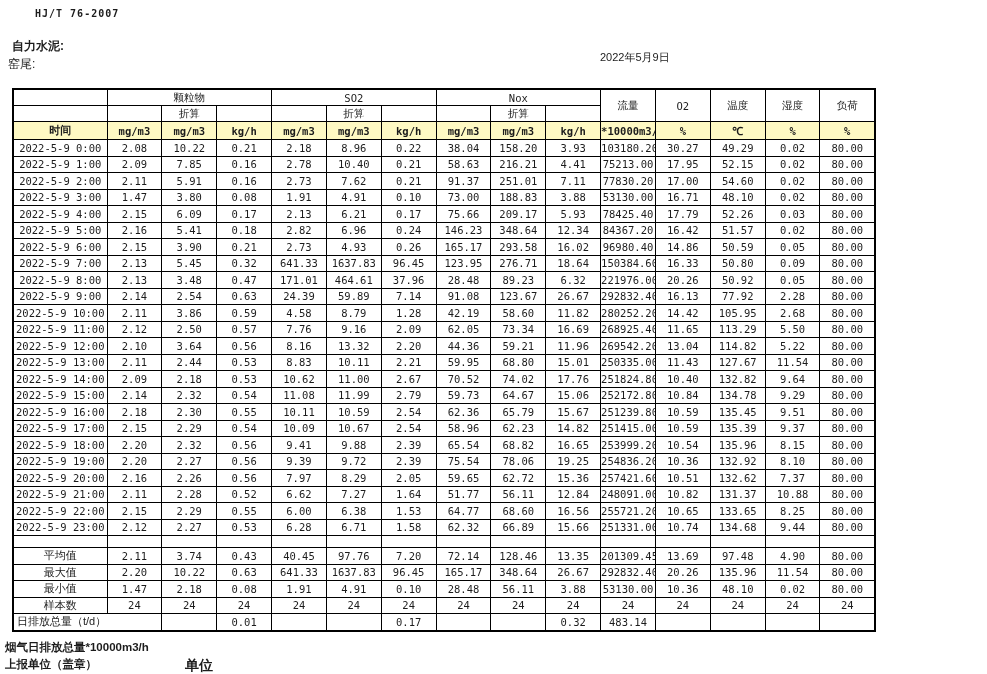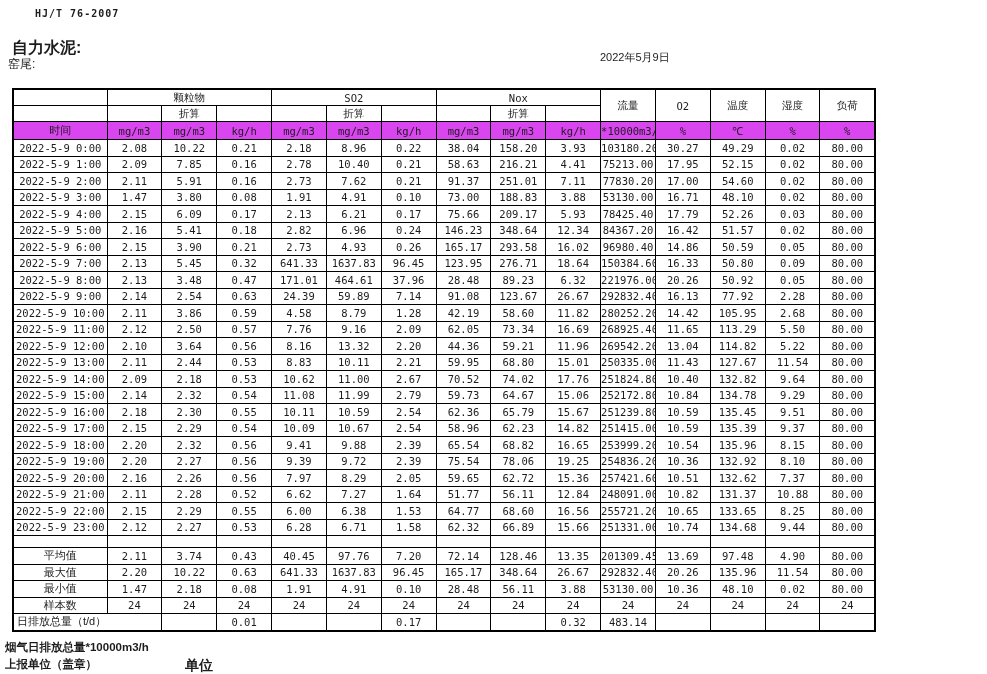--- a/index.html
+++ b/index.html
@@ -2,30 +2,30 @@
 <html><head>
 <meta charset="utf-8">
 <style>
   html,body{margin:0;padding:0;background:#fff;}
   .page{position:relative;width:987px;height:674px;background:#ffffff;
         font-family:"Liberation Sans",sans-serif;color:#1c1c1c;overflow:hidden;}
   .std-code{position:absolute;left:35px;top:8px;font-size:10px;font-weight:bold;
             font-family:"DejaVu Sans Mono",monospace;letter-spacing:1px;}
   .doc-title{position:absolute;left:0;top:22px;width:100%;text-align:center;
              font-size:15px;font-weight:bold;letter-spacing:1px;}
-  .company{position:absolute;left:12px;top:38px;font-size:16px;font-weight:bold;}
+  .company{position:absolute;left:12px;top:38px;font-size:12px;font-weight:bold;}
   .site{position:absolute;left:8px;top:56px;font-size:12px;font-weight:normal;}
   .report-date{position:absolute;left:600px;top:50px;font-size:11px;}
   table.report{position:absolute;left:12px;top:88px;width:864px;
                border-collapse:collapse;table-layout:fixed;border:2px solid #000;}
   table.report td{border:1px solid #000;text-align:center;padding:0;
                   font-size:10.5px;font-family:"DejaVu Sans Mono",monospace;
                   color:#1c1c1c;overflow:hidden;white-space:nowrap;}
   .h1 td,.h2 td{height:15px;font-family:"Liberation Sans",sans-serif;font-size:11px;}
-  .green-row td{background:#d946ef;height:17px;font-size:10.5px;}
+  .green-row td{background:#fef9c3;height:17px;font-size:10.5px;font-weight:bold;}
   .green-row td.cjk{font-family:"Liberation Sans",sans-serif;font-size:11px;}
   .data-row td{height:15.5px;}
   .spacer-row td{height:11px;}
   .summary-row td{height:15.5px;}
   .summary-row td.label-cell{font-family:"Liberation Sans",sans-serif;font-size:11px;}
   .total-row td{height:15.5px;}
   .total-row td.total-label{text-align:left;padding-left:3px;
                             font-family:"Liberation Sans",sans-serif;font-size:11px;}
   .footer-line1{position:absolute;left:5px;top:640px;font-size:11.5px;font-weight:bold;}
   .footer-line2{position:absolute;left:5px;top:657px;font-size:11.5px;font-weight:bold;}

